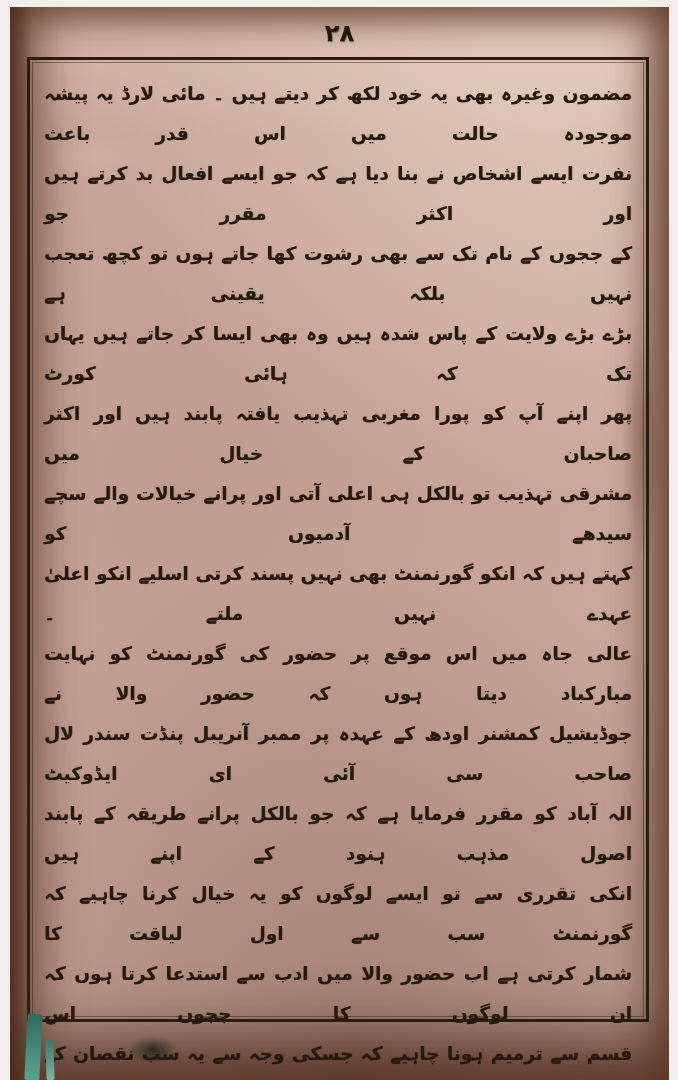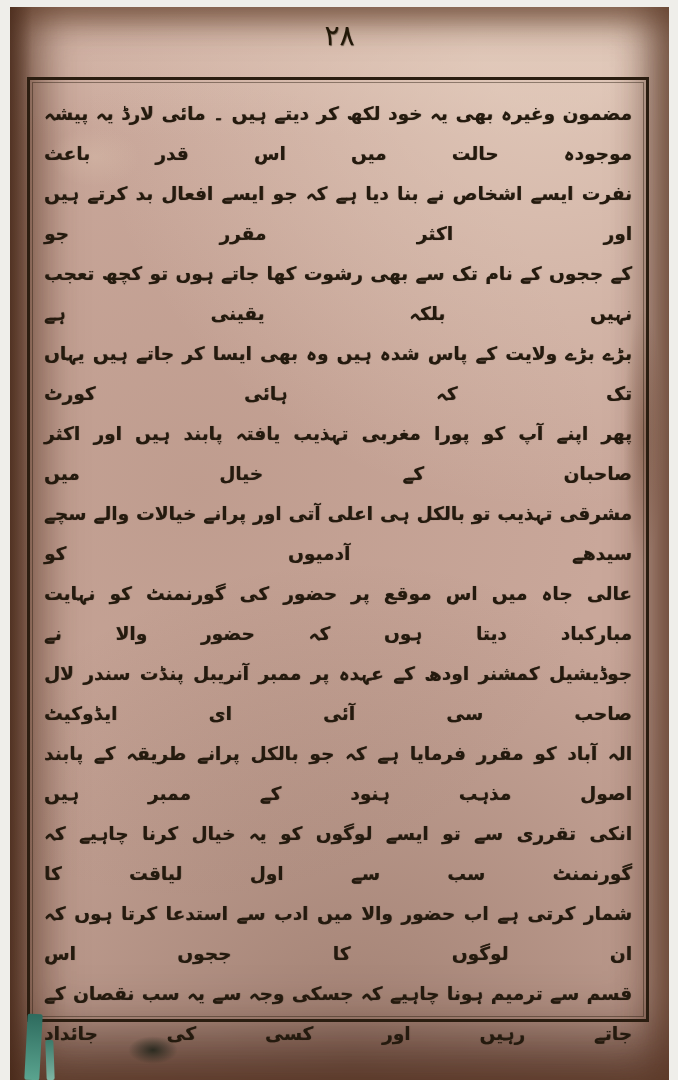--- a/index.html
+++ b/index.html
@@ -19,30 +19,29 @@
       #c9a79a;
     box-shadow:
       inset 0 0 50px rgba(93,55,35,.40),
       inset 28px 0 45px rgba(80,45,28,.55),
       inset -20px 0 35px rgba(80,45,28,.40),
       inset 0 -48px 55px rgba(55,28,16,.55),
       inset 0 16px 22px rgba(125,85,58,.28);
   }
   .page-number{
     position:absolute; top:12px; left:0; width:100%;
-    text-align:center; font-size:28px; font-weight:normal;
+    text-align:center; font-size:24px; font-weight:bold;
     color:#221808; letter-spacing:2px;
     text-shadow:0.5px 0.5px 1px rgba(34,24,8,.6);
   }
   .frame{
     position:absolute; left:17px; right:20px; top:50px; bottom:58px;
     border:3px solid #2a1d10;
     padding:14px 12px 4px 12px;
     box-sizing:border-box;
-    margin-top:20px;
   }
   .frame::after{
     content:""; position:absolute; inset:2px;
     border:1px solid rgba(42,29,16,.45); pointer-events:none;
   }
   .line{
     direction:rtl; unicode-bidi:embed;
     font-size:18.5px; line-height:40px; font-weight:700;
     color:#241a0e;
     text-align:justify; text-align-last:justify;
@@ -92,26 +91,27 @@
 
   <div class="frame">
 
     <div class="para">
       <div class="line">مضمون وغیرہ بھی یہ خود لکھ کر دیتے ہیں ۔ مائی لارڈ یہ پیشہ موجودہ حالت میں اس قدر باعث</div>
       <div class="line">نفرت ایسے اشخاص نے بنا دیا ہے کہ جو ایسے افعال بد کرتے ہیں اور اکثر مقرر جو</div>
       <div class="line">کے ججوں کے نام تک سے بھی رشوت کھا جاتے ہوں تو کچھ تعجب نہیں بلکہ یقینی ہے</div>
       <div class="line">بڑے بڑے ولایت کے پاس شدہ ہیں وہ بھی ایسا کر جاتے ہیں یہاں تک کہ ہائی کورٹ</div>
       <div class="line">پھر اپنے آپ کو پورا مغربی تہذیب یافتہ پابند ہیں اور اکثر صاحبان کے خیال میں</div>
       <div class="line">مشرقی تہذیب تو بالکل ہی اعلی آتی اور پرانے خیالات والے سچے سیدھے آدمیوں کو</div>
+      <div class="line">کہتے ہیں کہ انکو گورنمنٹ بھی نہیں پسند کرتی اسلیے انکو اعلیٰ عہدے نہیں ملتے ۔</div>
     </div>
 
     <div class="para">
       <div class="line">عالی جاہ میں اس موقع پر حضور کی گورنمنٹ کو نہایت مبارکباد دیتا ہوں کہ حضور والا نے</div>
       <div class="line">جوڈیشیل کمشنر اودھ کے عہدہ پر ممبر آنریبل پنڈت سندر لال صاحب سی آئی ای ایڈوکیٹ</div>
-      <div class="line">الہ آباد کو مقرر فرمایا ہے کہ جو بالکل پرانے طریقہ کے پابند اصول مذہب ہنود کے ممبر ہیں</div>
+      <div class="line">الہ آباد کو مقرر فرمایا ہے کہ جو بالکل پرانے طریقہ کے پابند اصول مذہب ہنود کے اپنے ہیں</div>
       <div class="line">انکی تقرری سے تو ایسے لوگوں کو یہ خیال کرنا چاہیے کہ گورنمنٹ سب سے اول لیاقت کا</div>
       <div class="line">شمار کرتی ہے اب حضور والا میں ادب سے استدعا کرتا ہوں کہ ان لوگوں کا ججوں اس</div>
       <div class="line">قسم سے ترمیم ہونا چاہیے کہ جسکی وجہ سے یہ سب نقصان کے جاتے رہیں اور کسی کی جائداد</div>
 
     </div>
 
   </div>
 
   <div class="shadow-left"></div>
   <div class="ribbon"></div>

